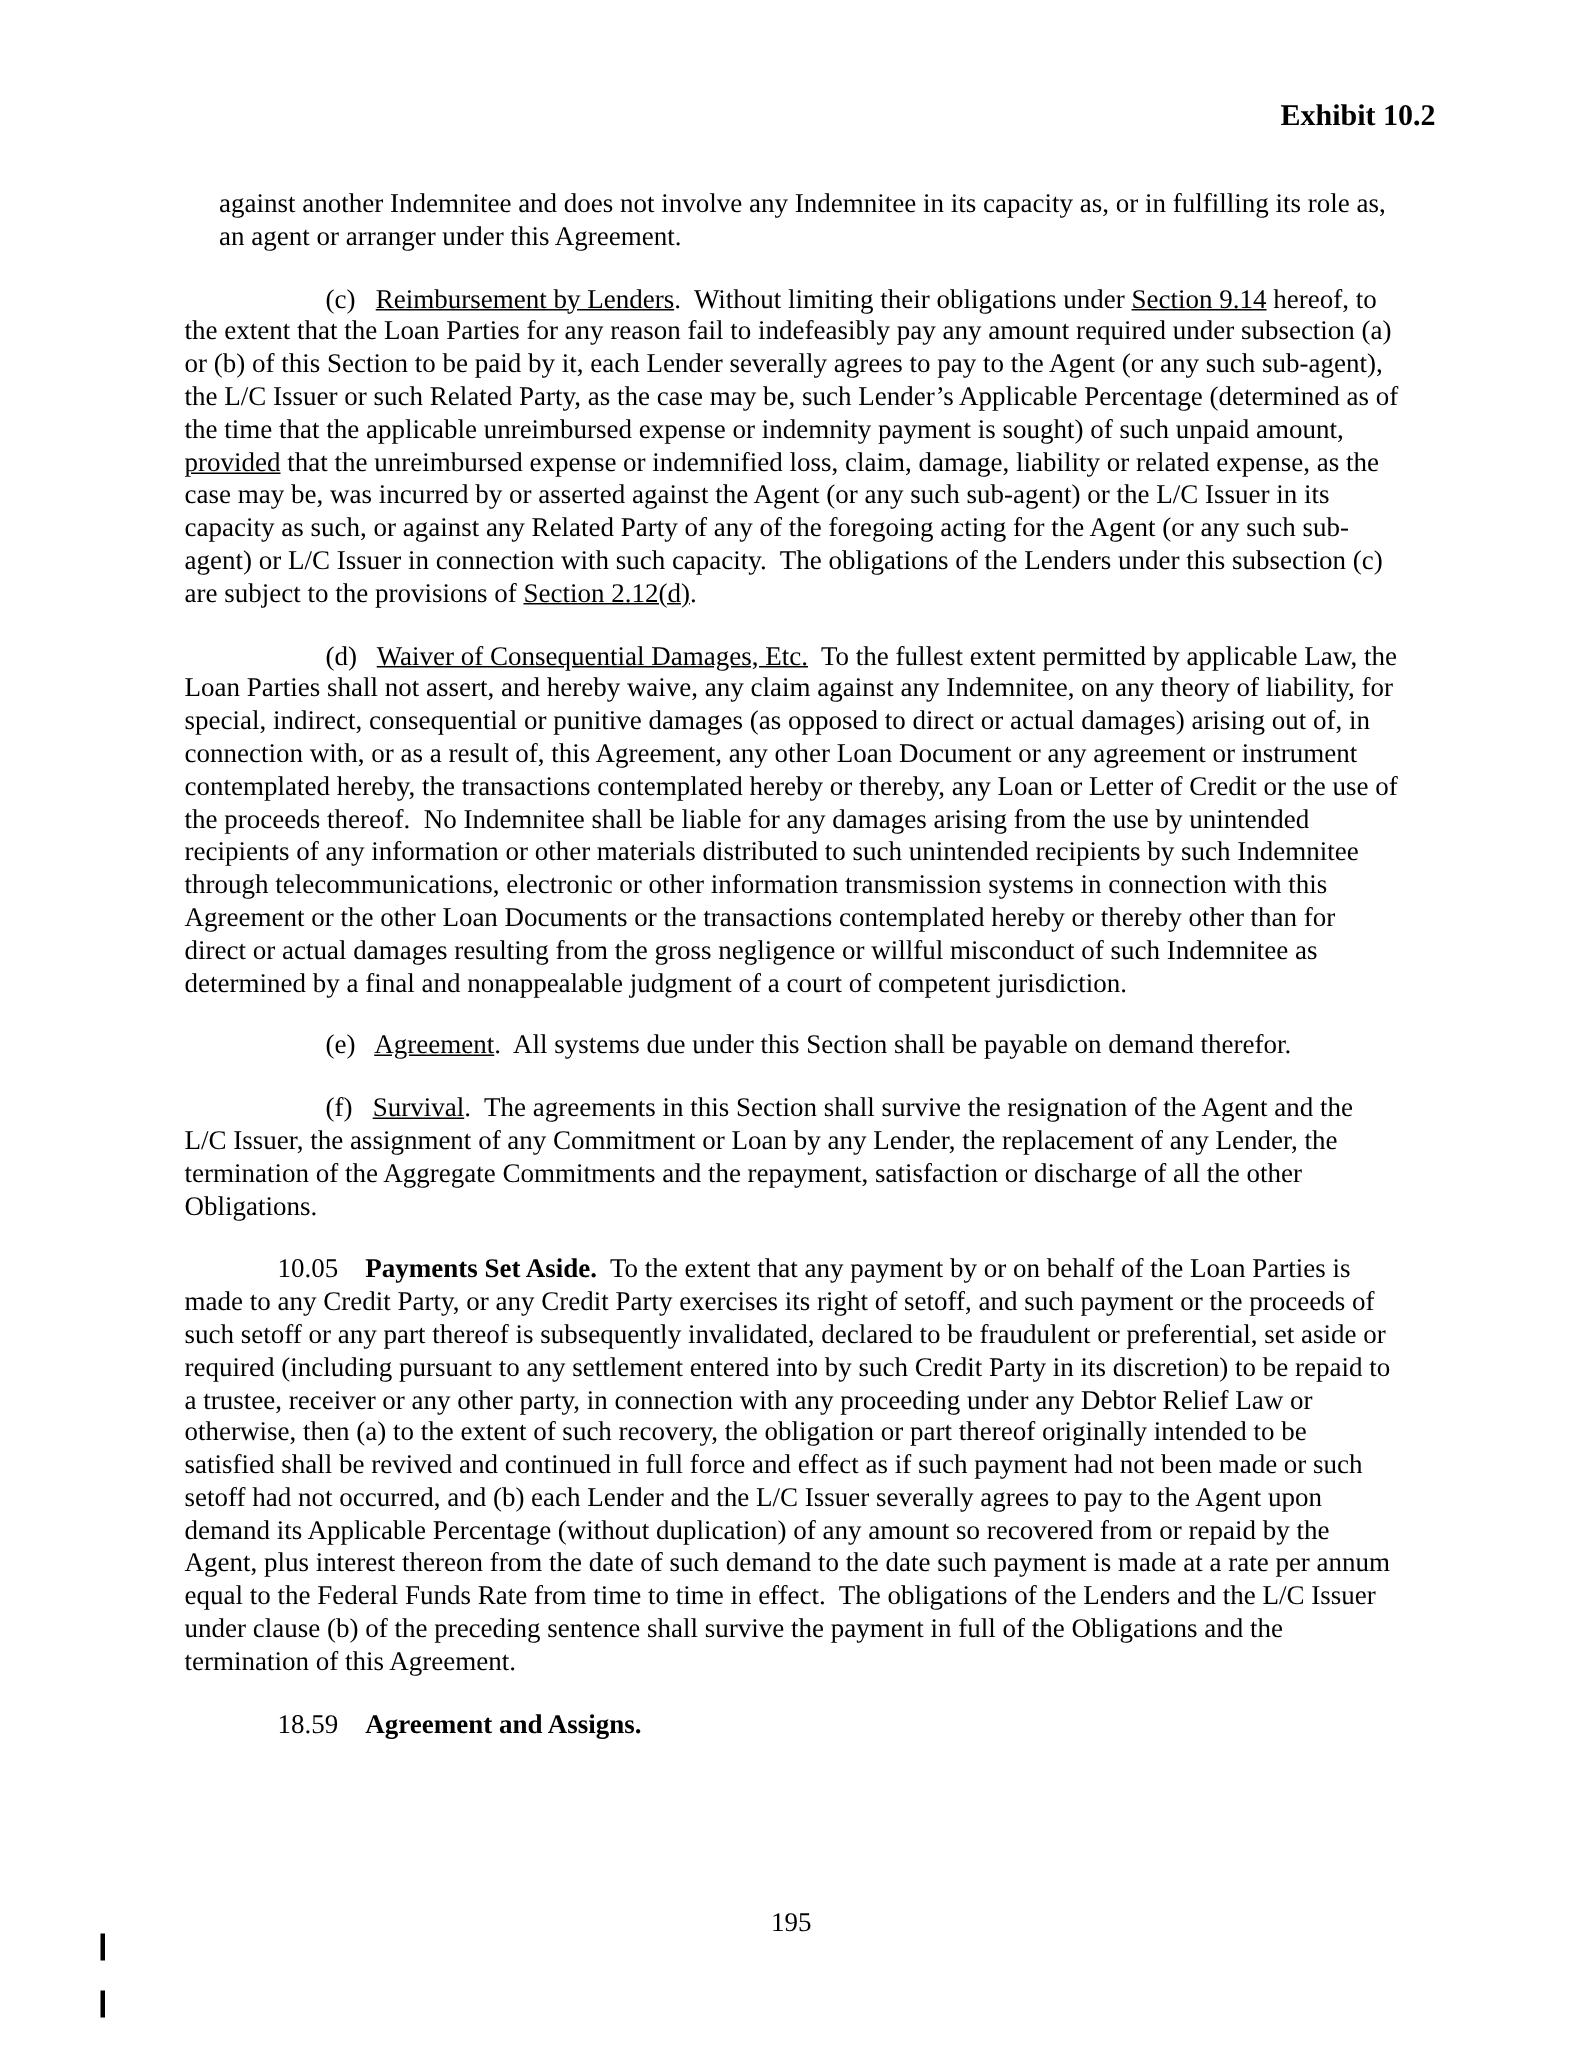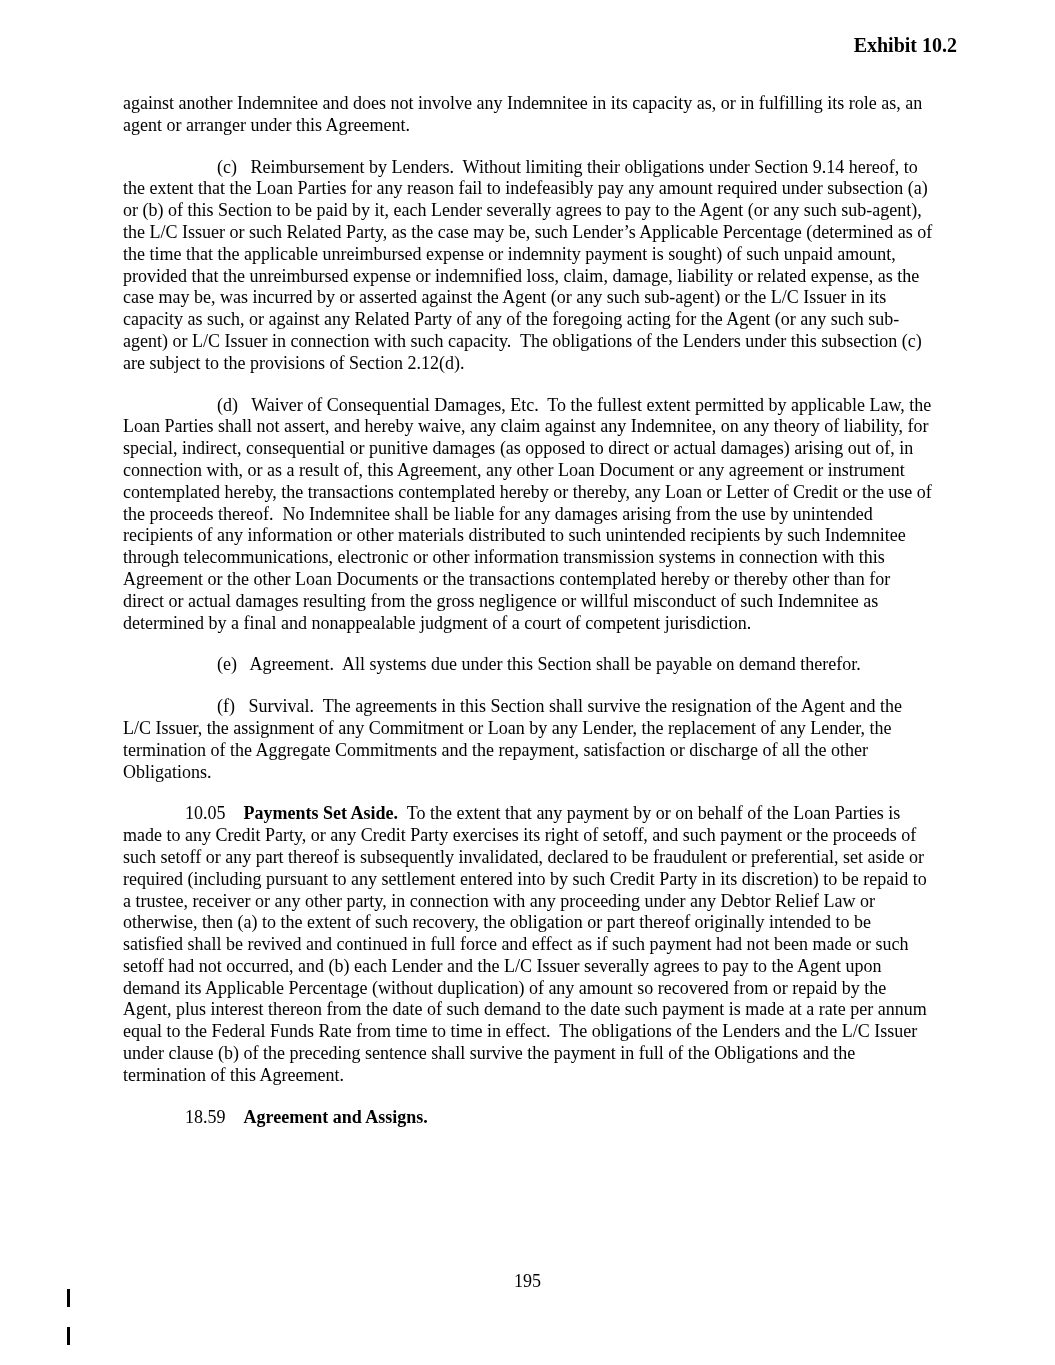--- a/index.html
+++ b/index.html
@@ -7,34 +7,34 @@
     position: relative;
     width: 1055px;
     height: 1365px;
     background: #ffffff;
     font-family: "Liberation Serif", "DejaVu Serif", serif;
     font-size: 18px;
     line-height: 21.8px;
     color: #000000;
     overflow: hidden;
   }
-  .content { padding: 33px 98px 0 123px; box-sizing: border-box; }
+  .content { padding: 65px 98px 0 123px; box-sizing: border-box; }
   .doc-header {
     text-align: right;
     font-weight: bold;
     font-size: 20px;
     line-height: 24px;
     margin-bottom: 36px;
   }
   .body-text { width: 810px; }
   .para { margin: 0 0 20px 0; white-space: pre-wrap; }
-  .indent-none { text-indent: 0; }
+  .indent-none { text-indent: 0; margin-left: 23px; }
   .indent-letter { text-indent: 94px; }
   .indent-section { text-indent: 62px; }
-  .u { }
+  .u { text-decoration: underline; }
   .b { font-weight: bold; }
   .page-number {
     position: absolute;
     top: 1271px;
     left: 0;
     width: 100%;
     text-align: center;
   }
   .rev-bar {
     position: absolute;

